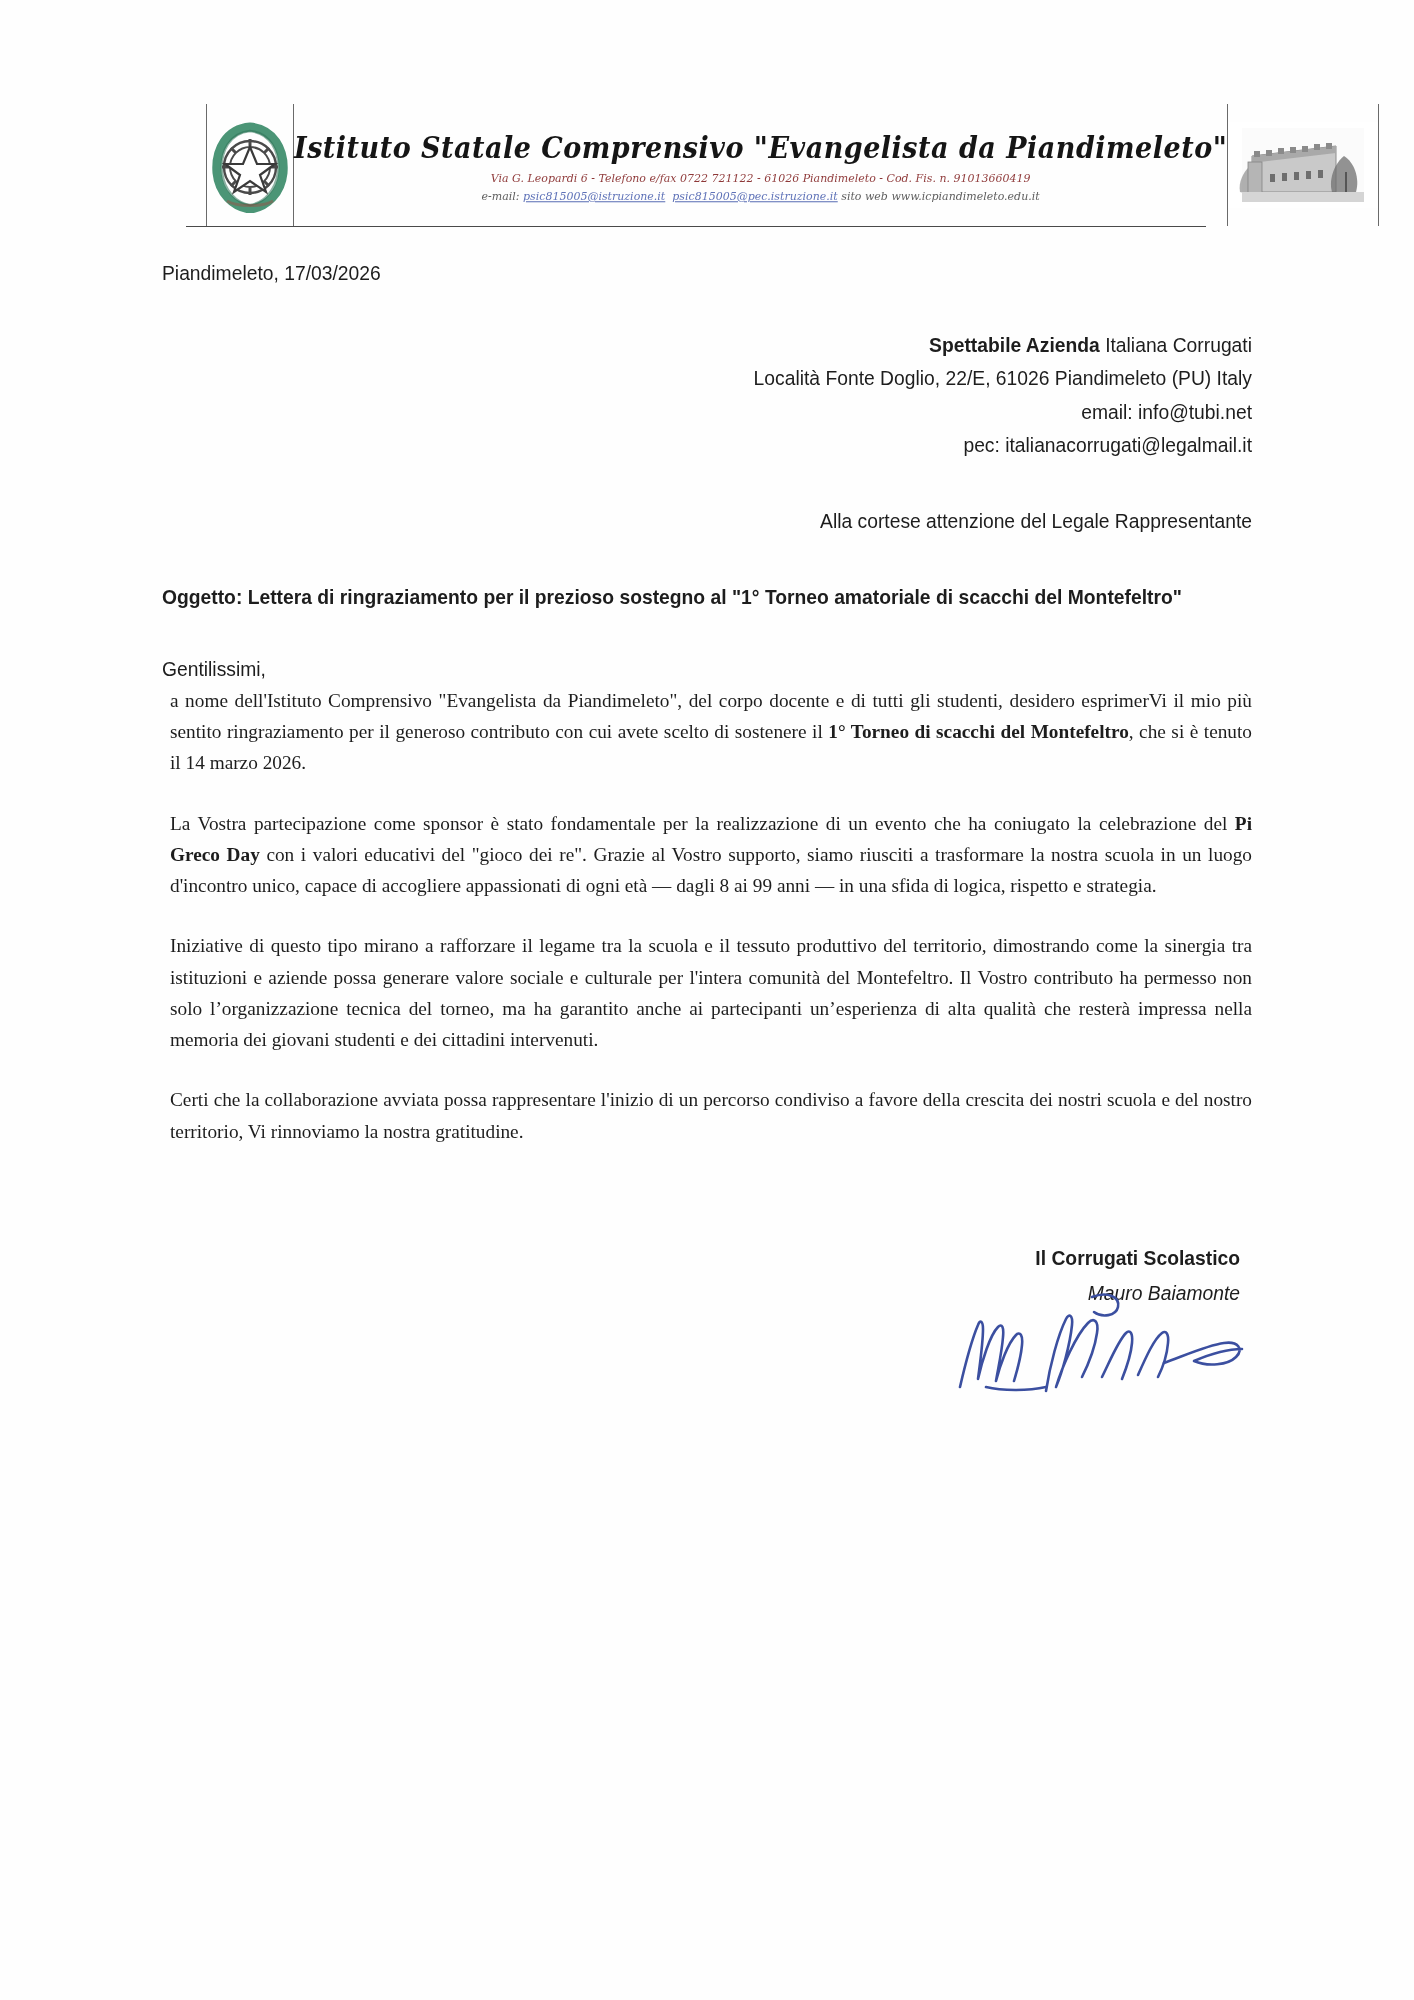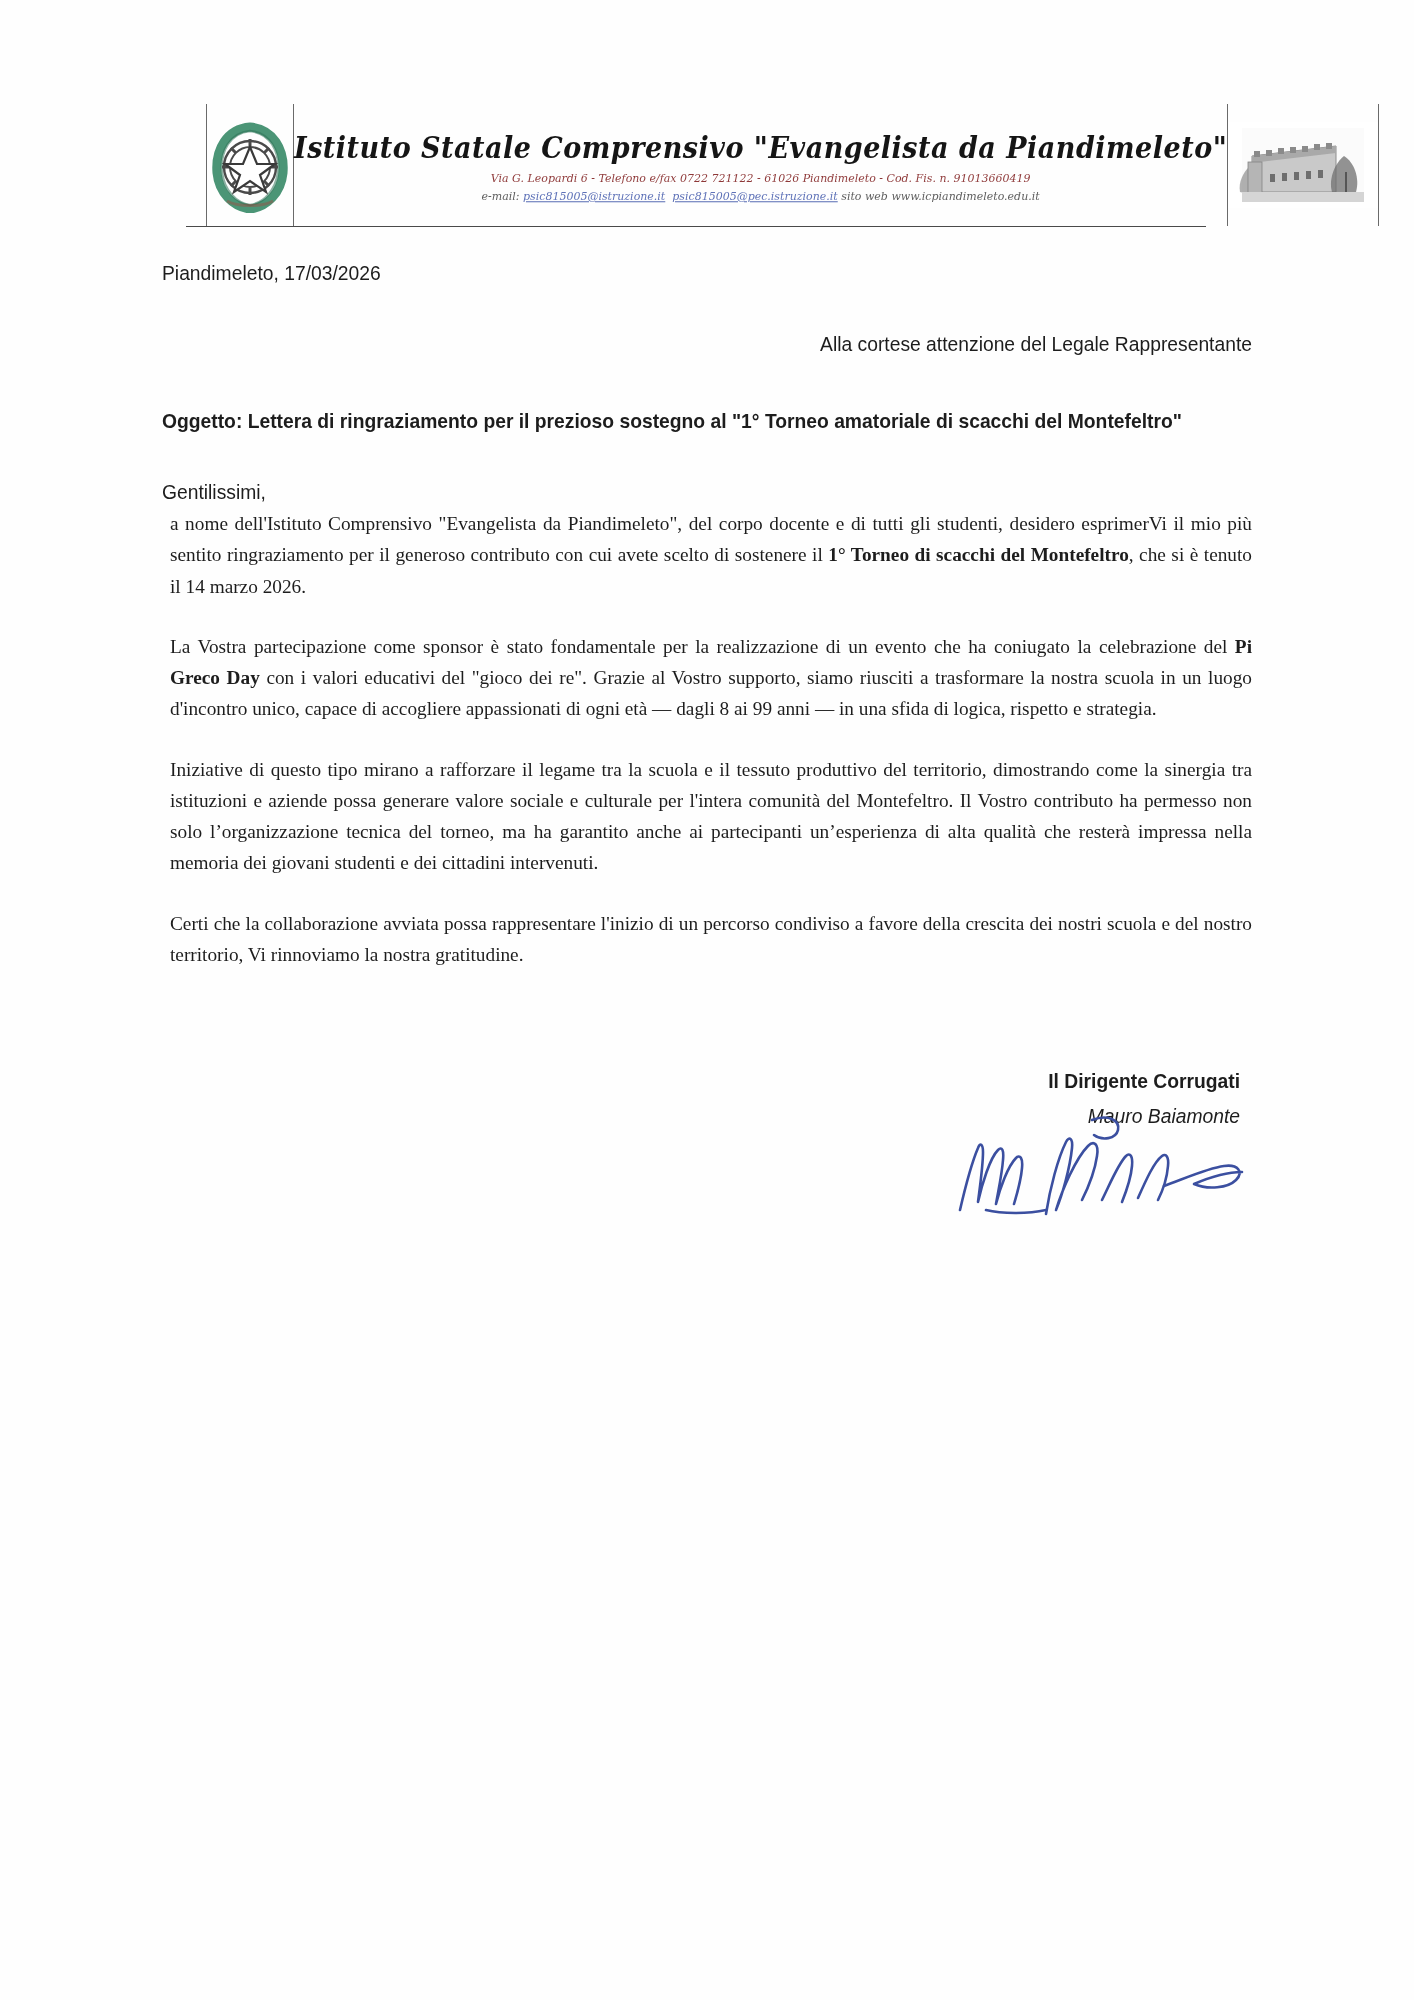--- a/index.html
+++ b/index.html
@@ -258,37 +258,43 @@
         </svg>
       </div>
     </div>
 
   </div>
 
   <div class="doc">
 
     <div class="date-line">Piandimeleto, 17/03/2026</div>
 
+    <div class="recipient">
+      <span class="r-line"><b>Spettabile Azienda</b><span> Italiana Corrugati</span></span>
+      <span class="r-line">Località Fonte Doglio, 22/E, 61026 Piandimeleto (PU) Italy</span>
+      <span class="r-line">email: info@tubi.net</span>
+      <span class="r-line">pec: italianacorrugati@legalmail.it</span>
+    </div>
 
     <div class="attn">Alla cortese attenzione del Legale Rappresentante</div>
 
     <div class="subject">Oggetto: Lettera di ringraziamento per il prezioso sostegno al "1° Torneo amatoriale di scacchi del Montefeltro"</div>
 
     <div class="greeting">Gentilissimi,</div>
 
     <p class="para"><span>a nome dell'Istituto Comprensivo "Evangelista da Piandimeleto", del corpo docente e di tutti gli studenti, desidero esprimerVi il mio più sentito ringraziamento per il generoso contributo con cui avete scelto di sostenere il </span><b>1° Torneo di scacchi del Montefeltro</b><span>, che si è tenuto il 14 marzo 2026.</span></p>
 
     <p class="para"><span>La Vostra partecipazione come sponsor è stato fondamentale per la realizzazione di un evento che ha coniugato la celebrazione del </span><b>Pi Greco Day</b><span> con i valori educativi del "gioco dei re". Grazie al Vostro supporto, siamo riusciti a trasformare la nostra scuola in un luogo d'incontro unico, capace di accogliere appassionati di ogni età — dagli 8 ai 99 anni — in una sfida di logica, rispetto e strategia.</span></p>
 
     <p class="para">Iniziative di questo tipo mirano a rafforzare il legame tra la scuola e il tessuto produttivo del territorio, dimostrando come la sinergia tra istituzioni e aziende possa generare valore sociale e culturale per l'intera comunità del Montefeltro. Il Vostro contributo ha permesso non solo l’organizzazione tecnica del torneo, ma ha garantito anche  ai partecipanti un’esperienza di alta qualità che resterà impressa nella memoria dei giovani studenti e dei cittadini intervenuti.</p>
 
     <p class="para">Certi che la collaborazione avviata possa rappresentare l'inizio di un percorso condiviso a favore della crescita dei nostri scuola e del nostro territorio, Vi rinnoviamo la nostra gratitudine.</p>
 
     <div class="sig-block">
-      <span class="sig-role">Il Dirigente Corrugati</span>
+      <span class="sig-role">Il Corrugati Scolastico</span>
       <span class="sig-name">Mauro Baiamonte</span>
 
       <svg class="sig-ink" viewBox="0 0 320 110">
         <g fill="none" stroke="#3b4fa0" stroke-width="2.6" stroke-linecap="round" stroke-linejoin="round">
 
           <path d="M150 6 C166 0 178 6 176 16 C174 25 160 27 152 21"></path>
 
           <path d="M18 96 C24 70 30 48 36 34 C38 28 41 30 41 38 C41 52 38 72 36 88 C40 70 48 44 56 36 C60 32 62 36 61 46 C60 60 56 78 54 90 C58 74 66 52 74 44 C78 40 81 44 80 54 C79 66 75 80 72 90"></path>
 
           <path d="M104 100 C108 74 116 44 124 28 C127 22 131 24 130 34 C128 54 120 82 114 96 C120 76 134 44 146 32 C152 26 157 30 155 42 C153 56 146 74 140 86"></path>

